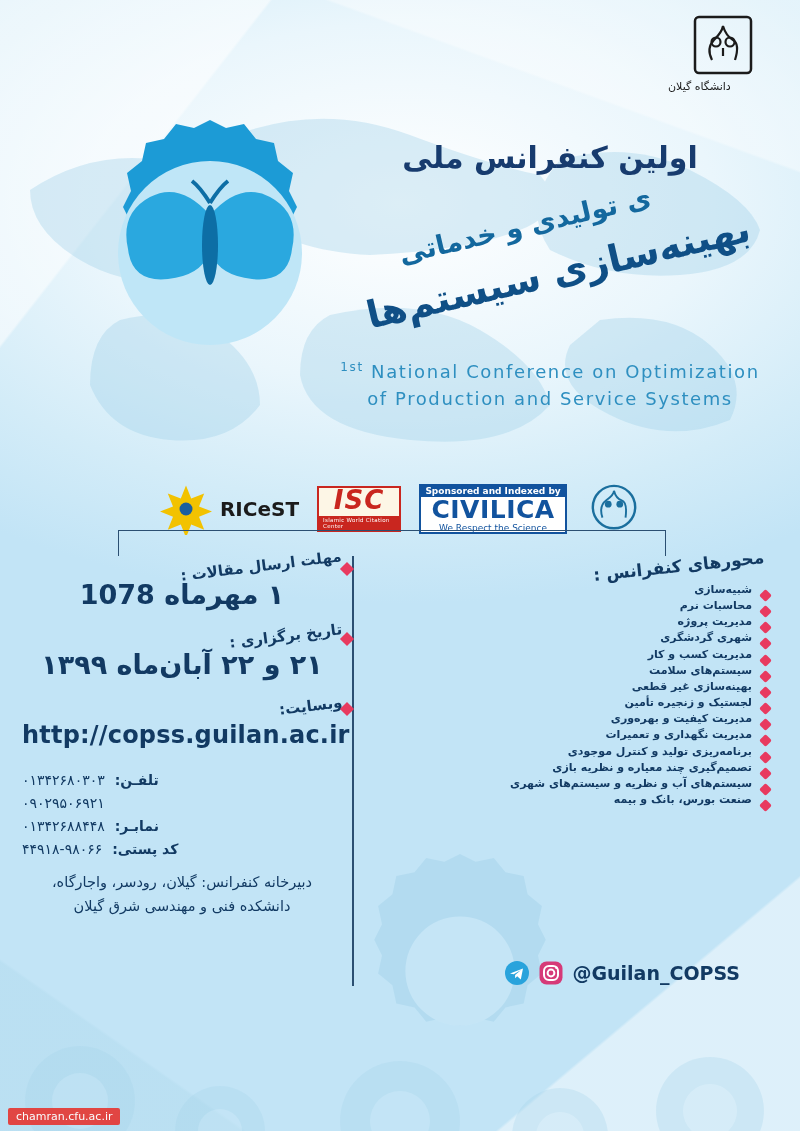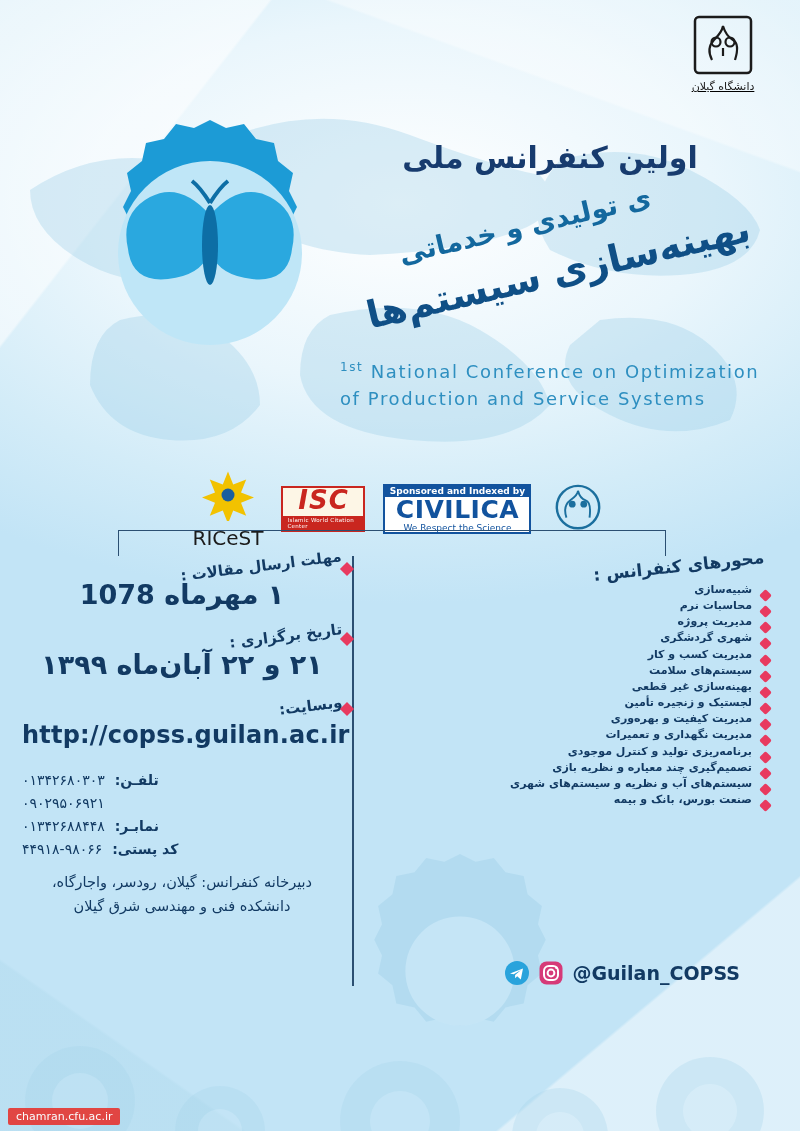--- a/index.html
+++ b/index.html
@@ -52,22 +52,21 @@
     width: 800px; height: 200px;
     opacity: .30;
     pointer-events: none;
   }
 
   
   .uni-logo {
     position: absolute;
     top: 14px; right: 22px;
     width: 110px;
-    text-align: center;
-    text-decoration: underline;
+    text-align: left;
   }
   .uni-logo svg { display: block; margin: 0 auto; }
   .uni-logo .uni-name {
     margin-top: 4px;
     font-size: 11px;
     color: #1b1b1b;
     letter-spacing: .5px;
   }
 
   
@@ -115,21 +114,21 @@
     transform: rotate(-13deg);
     font-size: 27px;
     font-weight: bold;
     color: #13689e;
     white-space: nowrap;
   }
   .title-en {
     position: absolute;
     top: 358px; right: 40px;
     width: 420px;
-    text-align: left;
+    text-align: center;
     direction: ltr;
     color: #2e8fc0;
     font-size: 18px;
     letter-spacing: 1.6px;
     line-height: 1.5;
   }
   .title-en .sup { font-size: 12px; vertical-align: super; }
 
   
   .sponsors {
@@ -138,21 +137,21 @@
     width: 800px;
     height: 62px;
     display: flex;
     align-items: center;
     justify-content: center;
     gap: 18px;
     direction: ltr;
   }
   .sp-ricest {
     display: flex; align-items: center; gap: 5px;
-    font-size: 20px; font-weight: normal; color: #1b1b1b; flex-direction: column;
+    font-size: 20px; font-weight: bold; color: #1b1b1b;
   }
   .sp-isc {
     width: 84px; height: 46px;
     border: 2px solid #c9261f;
     background: #fdf6e6;
     display: flex; flex-direction: column;
     align-items: center; justify-content: center;
     line-height: 1;
   }
   .sp-isc .isc-top {

